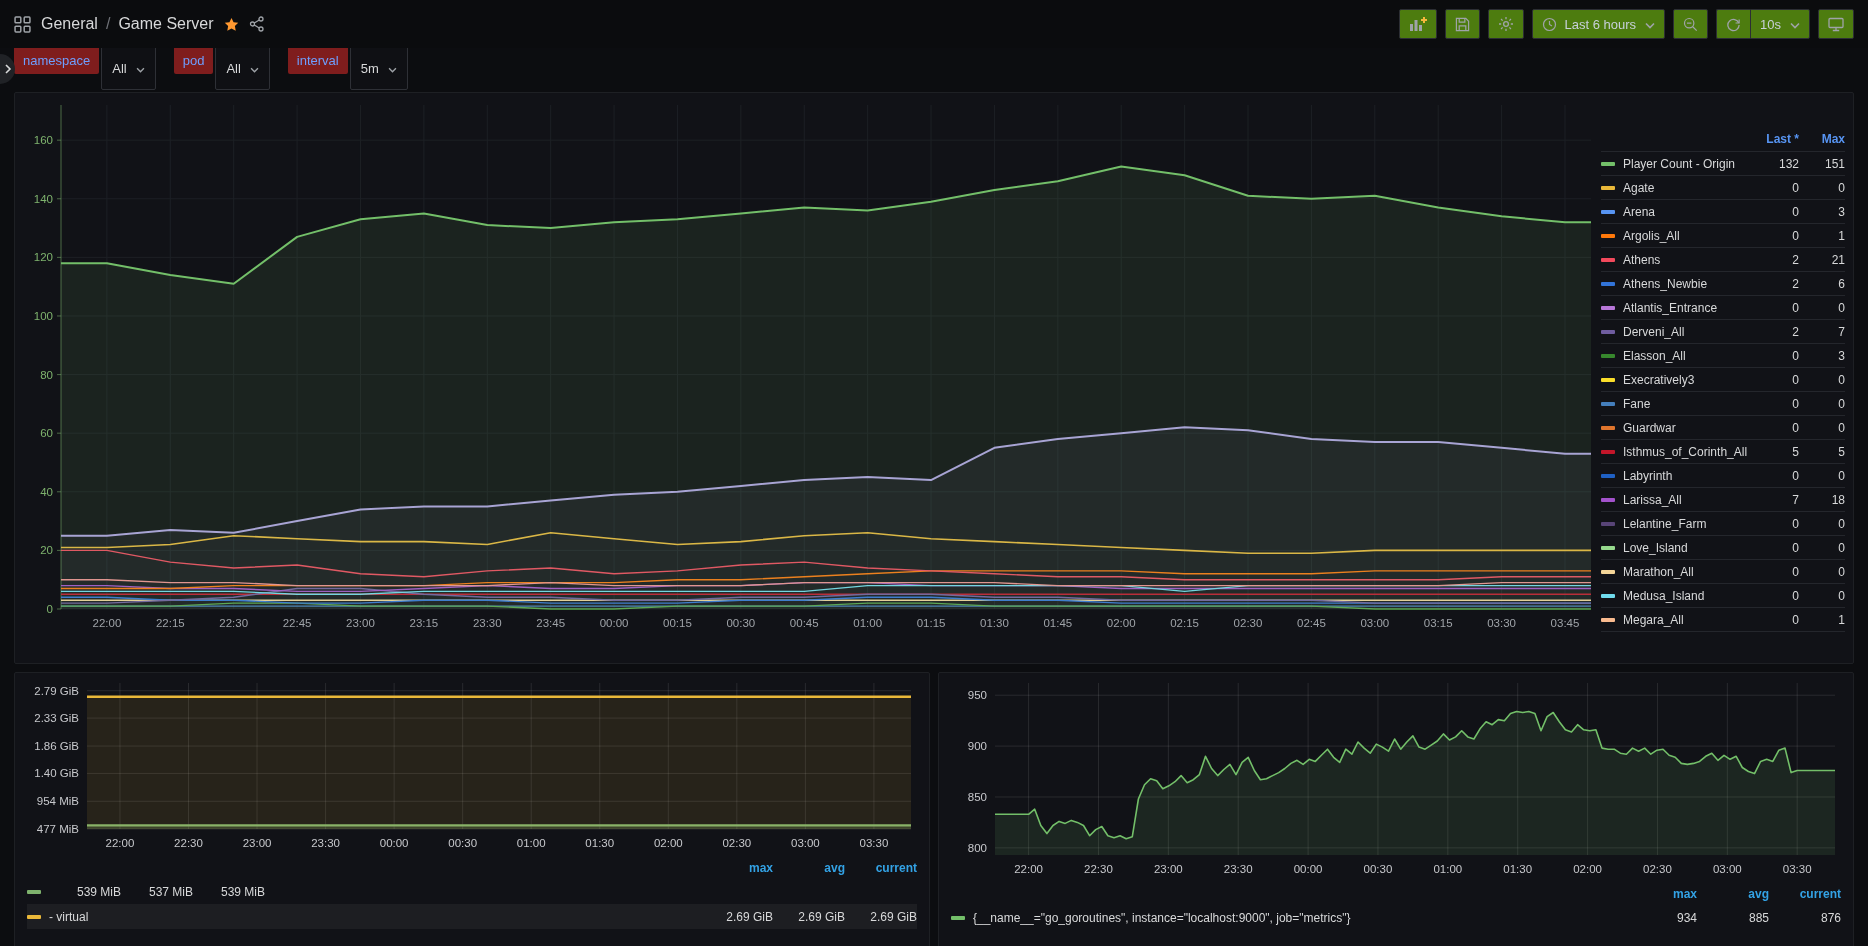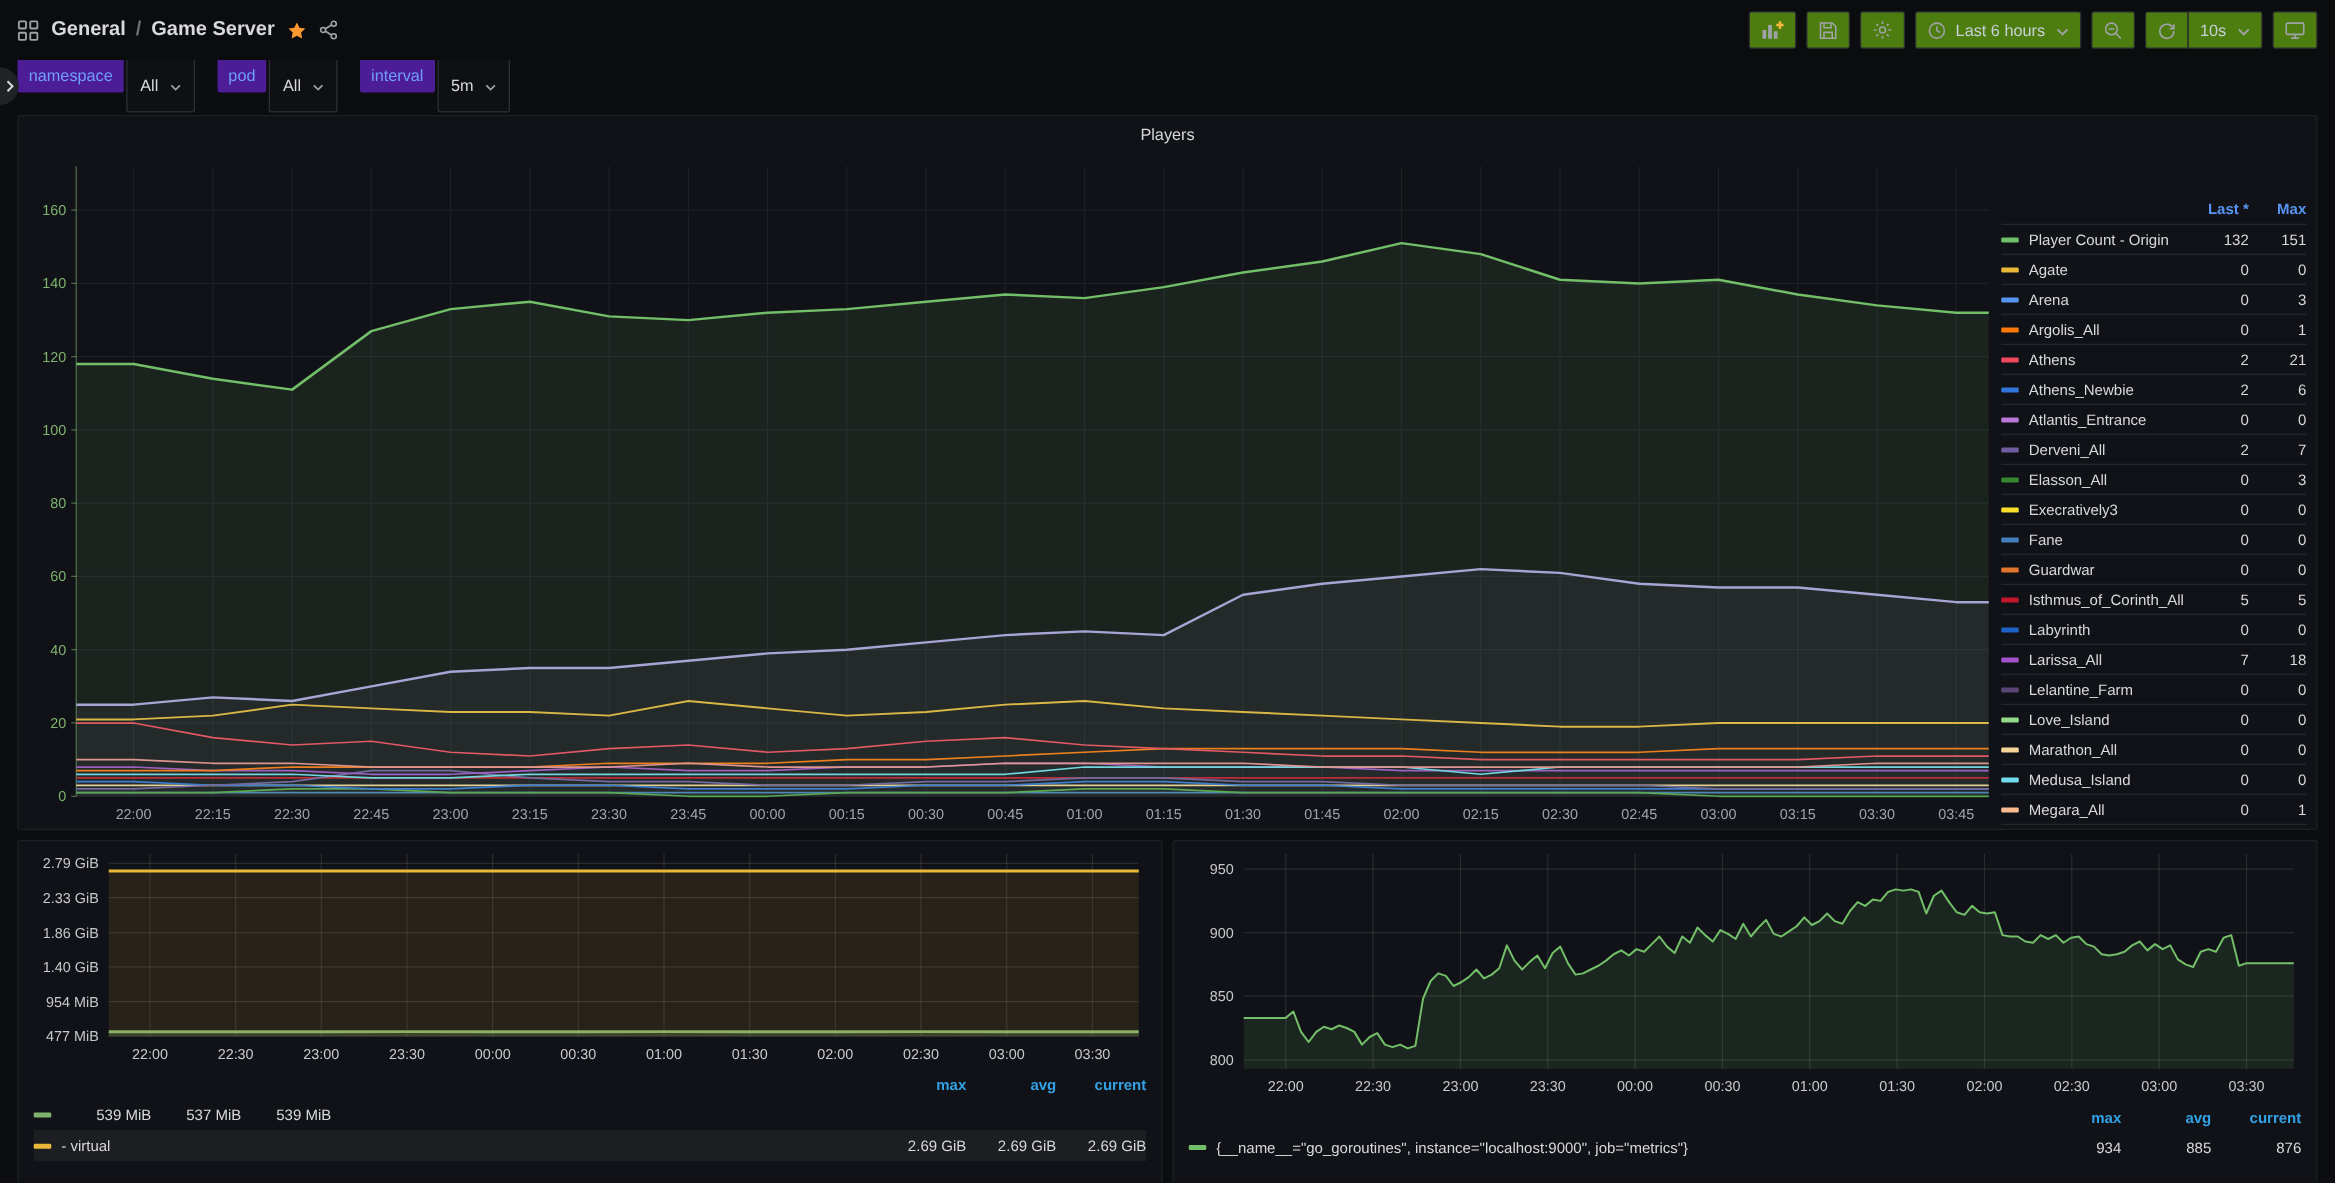--- a/index.html
+++ b/index.html
@@ -8,41 +8,41 @@
     background:#0c0d10;
     font-family:"Liberation Sans", sans-serif;
     color:#d8d9da;
     -webkit-font-smoothing:antialiased;
   }
   
   .topnav{height:48px;display:flex;align-items:center;justify-content:space-between;
           padding:0 14px;background:#0b0c0e;position:relative;}
   .nav-left{display:flex;align-items:center;gap:10px;}
   .nav-right{display:flex;align-items:center;gap:8px;}
-  .breadcrumb{display:flex;align-items:center;gap:8px;font-size:16px;color:#d8d9da;font-weight:bold;}
+  .breadcrumb{display:flex;align-items:center;gap:8px;font-size:16px;color:#d8d9da;}
   .breadcrumb .sep{color:#6e7076;}
   .icon{display:inline-flex;align-items:center;justify-content:center;color:#9fa3a8;}
   .icon svg{display:block;}
   .tbtn{height:30px;display:flex;align-items:center;gap:7px;padding:0 9px;
         background:#4d7c0f;border:1px solid #2c2e34;border-radius:2px;
         color:#c7d0d9;font-size:13px;cursor:pointer;}
   .tbtn .icon{color:#9fa3a8;}
   .btngroup{display:flex;}
   .btngroup .tbtn:first-child{border-radius:2px 0 0 2px;border-right:none;}
   .btngroup .tbtn:last-child{border-radius:0 2px 2px 0;}
   .caret{margin-left:2px;color:#9fa3a8;}
   
   .expander{position:absolute;left:0;top:54px;width:15px;height:30px;
             background:#202226;border-radius:0 15px 15px 0;display:flex;
             align-items:center;justify-content:center;color:#d8d9da;z-index:5;cursor:pointer;}
   
   .submenu{height:40px;display:flex;align-items:center;gap:18px;padding:0 14px;}
   .vargroup{display:flex;align-items:stretch;gap:2px;}
   .varlabel{display:flex;align-items:center;padding:0 9px;height:28px;
-            background:#4c1d95;color:#6e9fff;font-size:13px;font-weight:500;border-radius:2px;}
+            background:#7f1d1d;color:#6e9fff;font-size:13px;font-weight:500;border-radius:2px;}
   .varvalue{display:flex;align-items:center;gap:7px;padding:0 10px;height:44px;
             background:#0f1014;border:1px solid #2e3036;border-radius:2px;
             color:#d8d9da;font-size:13px;cursor:pointer;}
   
   .dash{padding:4px 14px 0 14px;}
   .panel{background:#111217;border:1px solid #1e2024;border-radius:2px;
          display:flex;flex-direction:column;overflow:hidden;position:relative;}
   .panel-header{height:28px;flex:none;display:flex;align-items:center;justify-content:center;
                 font-size:13px;font-weight:500;color:#d8d9da;cursor:pointer;}
   #players-panel{height:572px;margin-bottom:8px;}
@@ -220,21 +220,20 @@
             <path d="M1 1.5l4 4 4-4"></path>
           </svg>
       </span>
     </span>
   </div>
 </div>
 
 <div class="dash">
 
   <div class="panel" id="players-panel">
-    <div class="panel-header">Players</div>
     <div class="panel-content">
       <div class="chart-wrap" id="players-chart"><svg width="1582" height="542">
             <line x1="46" x2="1576" y1="516" y2="516" stroke="#1d2025" stroke-width="1"></line>
             <line x1="46" x2="1576" y1="457.3953488372093" y2="457.3953488372093" stroke="#1d2025" stroke-width="1"></line>
             <line x1="46" x2="1576" y1="398.7906976744186" y2="398.7906976744186" stroke="#1d2025" stroke-width="1"></line>
             <line x1="46" x2="1576" y1="340.1860465116279" y2="340.1860465116279" stroke="#1d2025" stroke-width="1"></line>
             <line x1="46" x2="1576" y1="281.58139534883725" y2="281.58139534883725" stroke="#1d2025" stroke-width="1"></line>
             <line x1="46" x2="1576" y1="222.9767441860465" y2="222.9767441860465" stroke="#1d2025" stroke-width="1"></line>
             <line x1="46" x2="1576" y1="164.37209302325581" y2="164.37209302325581" stroke="#1d2025" stroke-width="1"></line>
             <line x1="46" x2="1576" y1="105.76744186046511" y2="105.76744186046511" stroke="#1d2025" stroke-width="1"></line>

